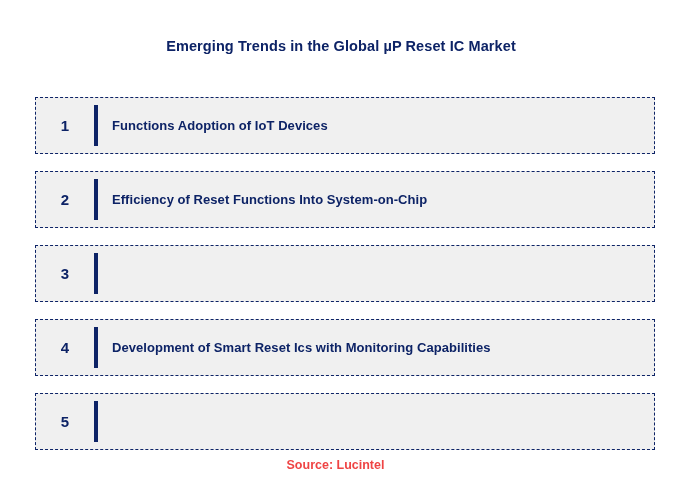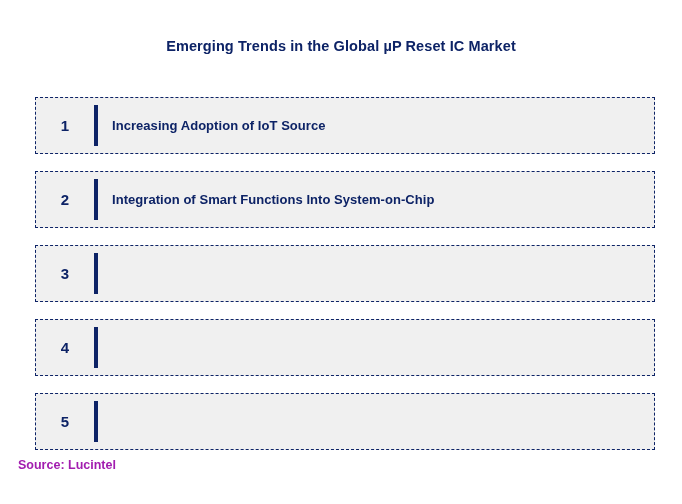--- a/index.html
+++ b/index.html
@@ -68,57 +68,58 @@
     padding-left: 14px;
     font-size: 13px;
     font-weight: bold;
     color: #0d2366;
     white-space: nowrap;
     letter-spacing: 0.05px;
   }
   .source {
     position: absolute;
     top: 458px;
-    left: 18px;
+    left: 8px;
     width: 655px;
-    text-align: left;
+    text-align: center;
     font-size: 12.5px;
     font-weight: bold;
-    color: #a21caf;
+    color: #ef4444;
   }
 </style>
 </head>
 <body>
 
 <div class="page">
 
   <div class="title">Emerging Trends in the Global µP Reset IC Market</div>
 
   <div class="trend-list">
 
     <div class="trend-row">
       <div class="trend-number">1</div>
       <div class="trend-divider"></div>
-      <div class="trend-label">Increasing Adoption of IoT Source</div>
+      <div class="trend-label">Functions Adoption of IoT Devices</div>
     </div>
 
     <div class="trend-row">
       <div class="trend-number">2</div>
       <div class="trend-divider"></div>
-      <div class="trend-label">Integration of Smart Functions Into System-on-Chip</div>
+      <div class="trend-label">Efficiency of Reset Functions Into System-on-Chip</div>
     </div>
 
     <div class="trend-row">
       <div class="trend-number">3</div>
       <div class="trend-divider"></div>
     </div>
 
     <div class="trend-row">
       <div class="trend-number">4</div>
       <div class="trend-divider"></div>
+      <div class="trend-label">Development of Smart Reset Ics with Monitoring Capabilities</div>
     </div>
 
     <div class="trend-row">
       <div class="trend-number">5</div>
       <div class="trend-divider"></div>
     </div>
 
   </div>
 
   <div class="source">Source: Lucintel</div>

